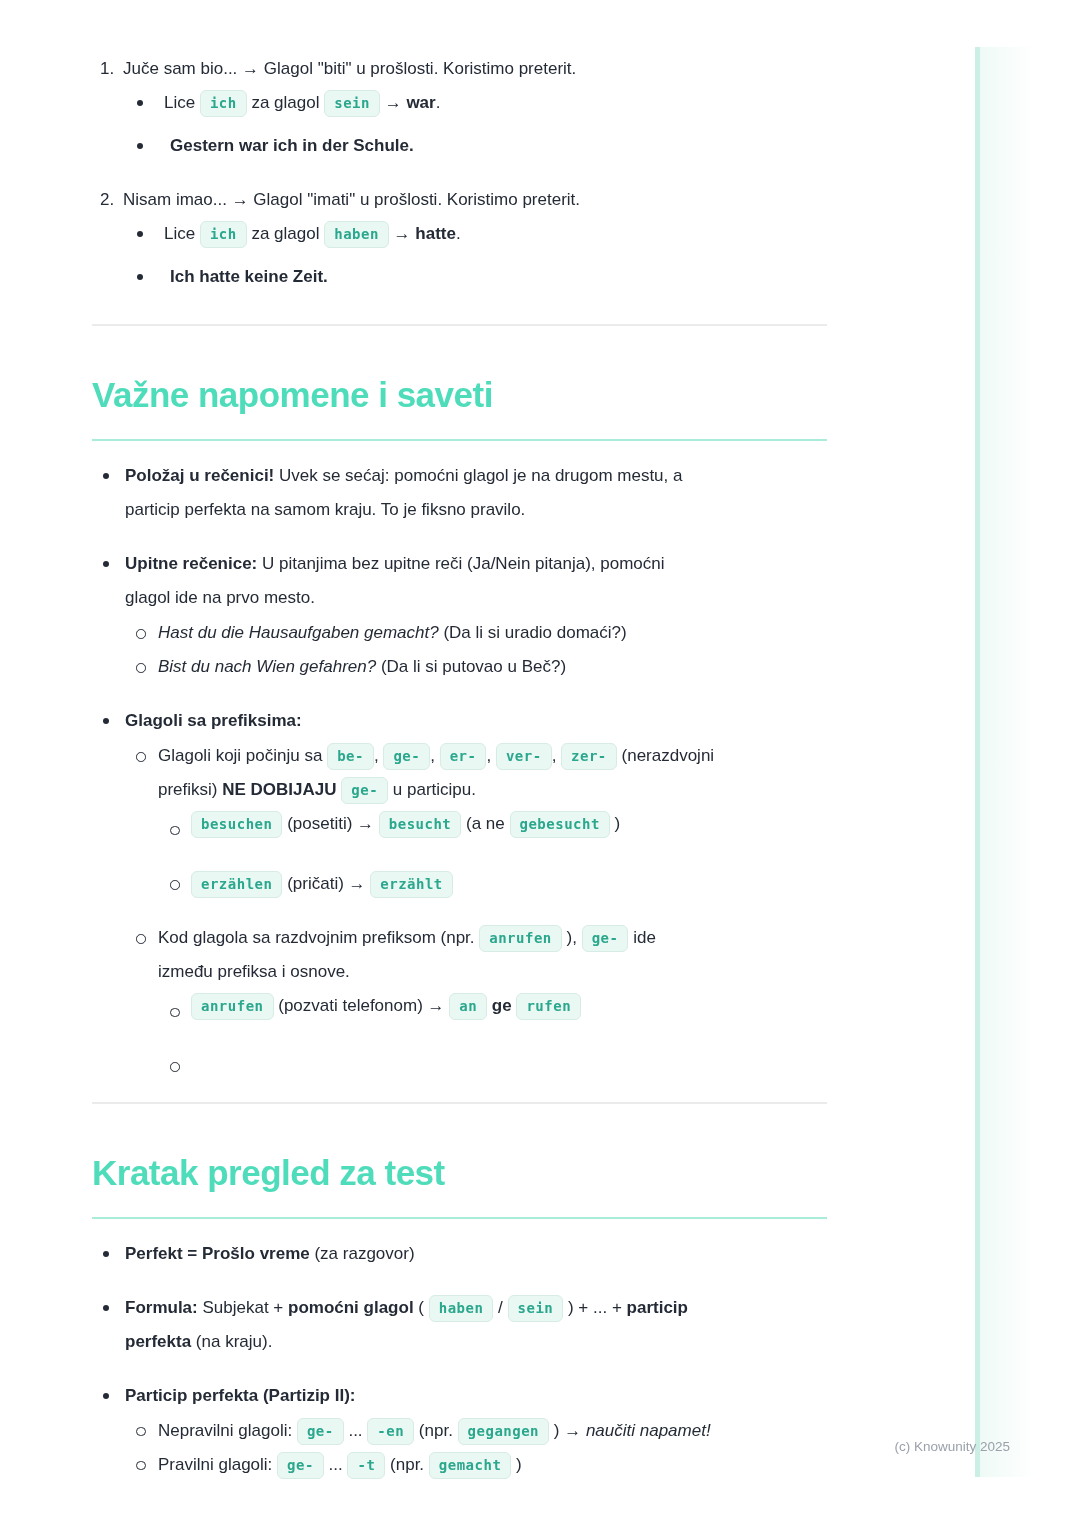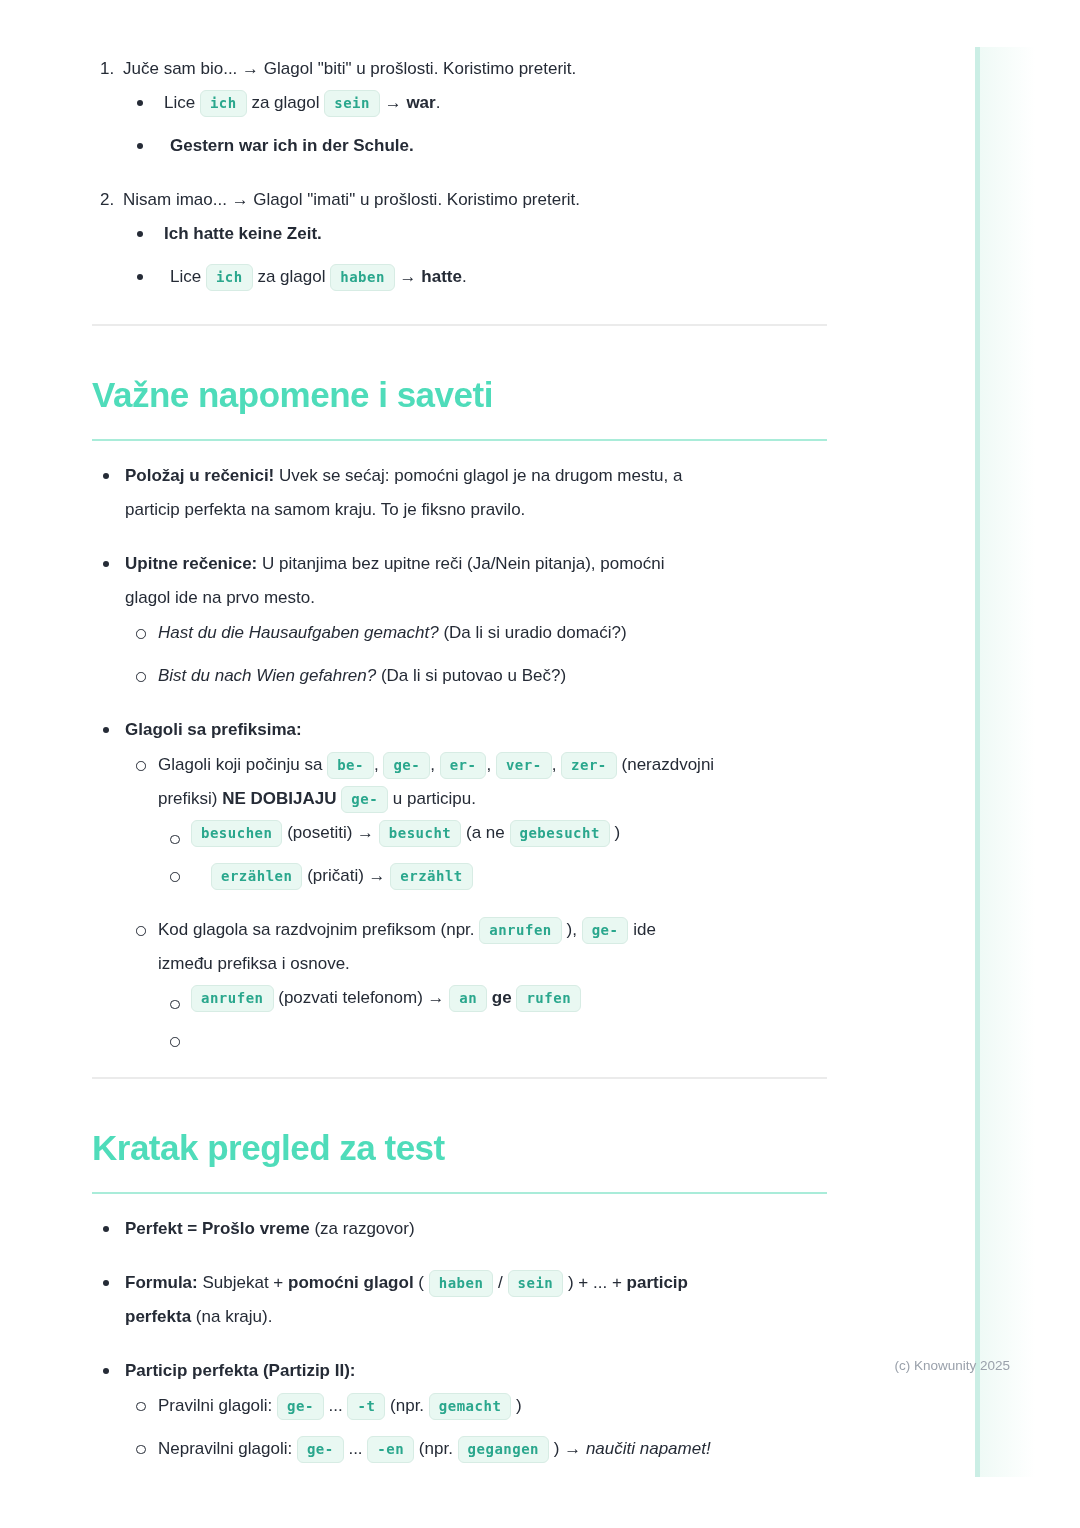--- a/index.html
+++ b/index.html
@@ -35,24 +35,24 @@
     content:''; display:block; width:7.5px; height:7.5px; border-radius:50%;
     border:1.5px solid var(--text,#252b36); margin-top:13px;
   }
 
   .num + .nb { margin-top:0;gap:7px; }
   .nb + .nb  { margin-top:9px;gap:13px; }
   .nb + .num { margin-top:20px; }
   .section-title + .b1 { margin-top:18px; }
   .b1 + .b1 { margin-top:20px; }
   .b1 + .b2 { margin-top:1px; }
-  .b2 + .b2 { margin-top:9px; }
+  .b2 + .b2 { }
   .b2 + .b1 { margin-top:20px; }
   .b2 + .b3 { margin-top:0;align-items:center; }
-  .b3 + .b3 { margin-top:9px;gap:20px; }
+  .b3 + .b3 { margin-top:26px; }
   .b3 + .b2 { margin-top:20px; }
 
   .divider { height:2px; background:var(--divider,#ebebeb); margin-top:30px; }
 
   .section-title {
     margin-top:47px; font-size:35px; line-height:44px; font-weight:bold;
     letter-spacing:-0.5px; color:var(--accent,#4fdcba);
     padding-bottom:22px; border-bottom:2px solid var(--accent-underline,#a9ecd9);
   }
 
@@ -63,21 +63,21 @@
     display:inline-block; vertical-align:baseline;
     background:var(--chip-bg,#e9f8f2);
     border:1px solid var(--chip-border,#d7ece4);
     border-radius:6px; padding:2px 9px 3px;
     font-family:"DejaVu Sans Mono", monospace;
     font-size:14px; line-height:20px; font-weight:bold; letter-spacing:0.5px;
     color:var(--chip-text,#2aa78d);
   }
 
   .footer {
-    position:absolute; top:1356px; right:70px; z-index:2;
+    position:absolute; top:1437px; right:70px; z-index:2;
     font-size:13.5px; line-height:20px; color:var(--footer-text,#9aa1ab);
   }
 </style>
 </head>
 <body>
 
 <div class="page-edge"></div>
 
 <div class="content">
     <div class="row num">
@@ -91,25 +91,25 @@
     <div class="row nb">
       <span class="marker m-disc"></span>
       <div class="txt"><span class="bold">Gestern war ich in der Schule.</span></div>
     </div>
     <div class="row num">
       <span class="marker m-num">2.</span>
       <div class="txt"><span>Nisam imao... → Glagol "imati" u prošlosti. Koristimo preterit.</span></div>
     </div>
     <div class="row nb">
       <span class="marker m-disc"></span>
-      <div class="txt"><span class="bold">Ich hatte keine Zeit.</span></div>
+      <div class="txt"><span>Lice </span><span class="chip">ich</span><span> za glagol </span><span class="chip">haben</span><span> → </span><span class="bold">hatte</span><span>.</span></div>
     </div>
     <div class="row nb">
       <span class="marker m-disc"></span>
-      <div class="txt"><span>Lice </span><span class="chip">ich</span><span> za glagol </span><span class="chip">haben</span><span> → </span><span class="bold">hatte</span><span>.</span></div>
+      <div class="txt"><span class="bold">Ich hatte keine Zeit.</span></div>
     </div>
     <div class="divider"></div>
     <h2 class="section-title">Važne napomene i saveti</h2>
     <div class="row b1">
       <span class="marker m-disc"></span>
       <div class="txt"><span class="bold">Položaj u rečenici!</span><span> Uvek se sećaj: pomoćni glagol je na drugom mestu, a</span><br><span>particip perfekta na samom kraju. To je fiksno pravilo.</span></div>
     </div>
     <div class="row b1">
       <span class="marker m-disc"></span>
       <div class="txt"><span class="bold">Upitne rečenice:</span><span> U pitanjima bez upitne reči (Ja/Nein pitanja), pomoćni</span><br><span>glagol ide na prvo mesto.</span></div>
@@ -158,21 +158,21 @@
     <div class="row b1">
       <span class="marker m-disc"></span>
       <div class="txt"><span class="bold">Formula:</span><span> Subjekat + </span><span class="bold">pomoćni glagol</span><span> ( </span><span class="chip">haben</span><span> / </span><span class="chip">sein</span><span> ) + ... + </span><span class="bold">particip</span><br><span class="bold">perfekta</span><span> (na kraju).</span></div>
     </div>
     <div class="row b1">
       <span class="marker m-disc"></span>
       <div class="txt"><span class="bold">Particip perfekta (Partizip II):</span></div>
     </div>
     <div class="row b2">
       <span class="marker m-ring"></span>
-      <div class="txt"><span>Pravilni glagoli: </span><span class="chip">ge-</span><span> ... </span><span class="chip">-t</span><span> (npr. </span><span class="chip">gemacht</span><span> )</span></div>
+      <div class="txt"><span>Nepravilni glagoli: </span><span class="chip">ge-</span><span> ... </span><span class="chip">-en</span><span> (npr. </span><span class="chip">gegangen</span><span> ) → </span><span class="italic">naučiti napamet!</span></div>
     </div>
     <div class="row b2">
       <span class="marker m-ring"></span>
-      <div class="txt"><span>Nepravilni glagoli: </span><span class="chip">ge-</span><span> ... </span><span class="chip">-en</span><span> (npr. </span><span class="chip">gegangen</span><span> ) → </span><span class="italic">naučiti napamet!</span></div>
+      <div class="txt"><span>Pravilni glagoli: </span><span class="chip">ge-</span><span> ... </span><span class="chip">-t</span><span> (npr. </span><span class="chip">gemacht</span><span> )</span></div>
     </div>
   </div>
 
 <div class="footer">(c) Knowunity 2025</div>
 
 </body></html>

